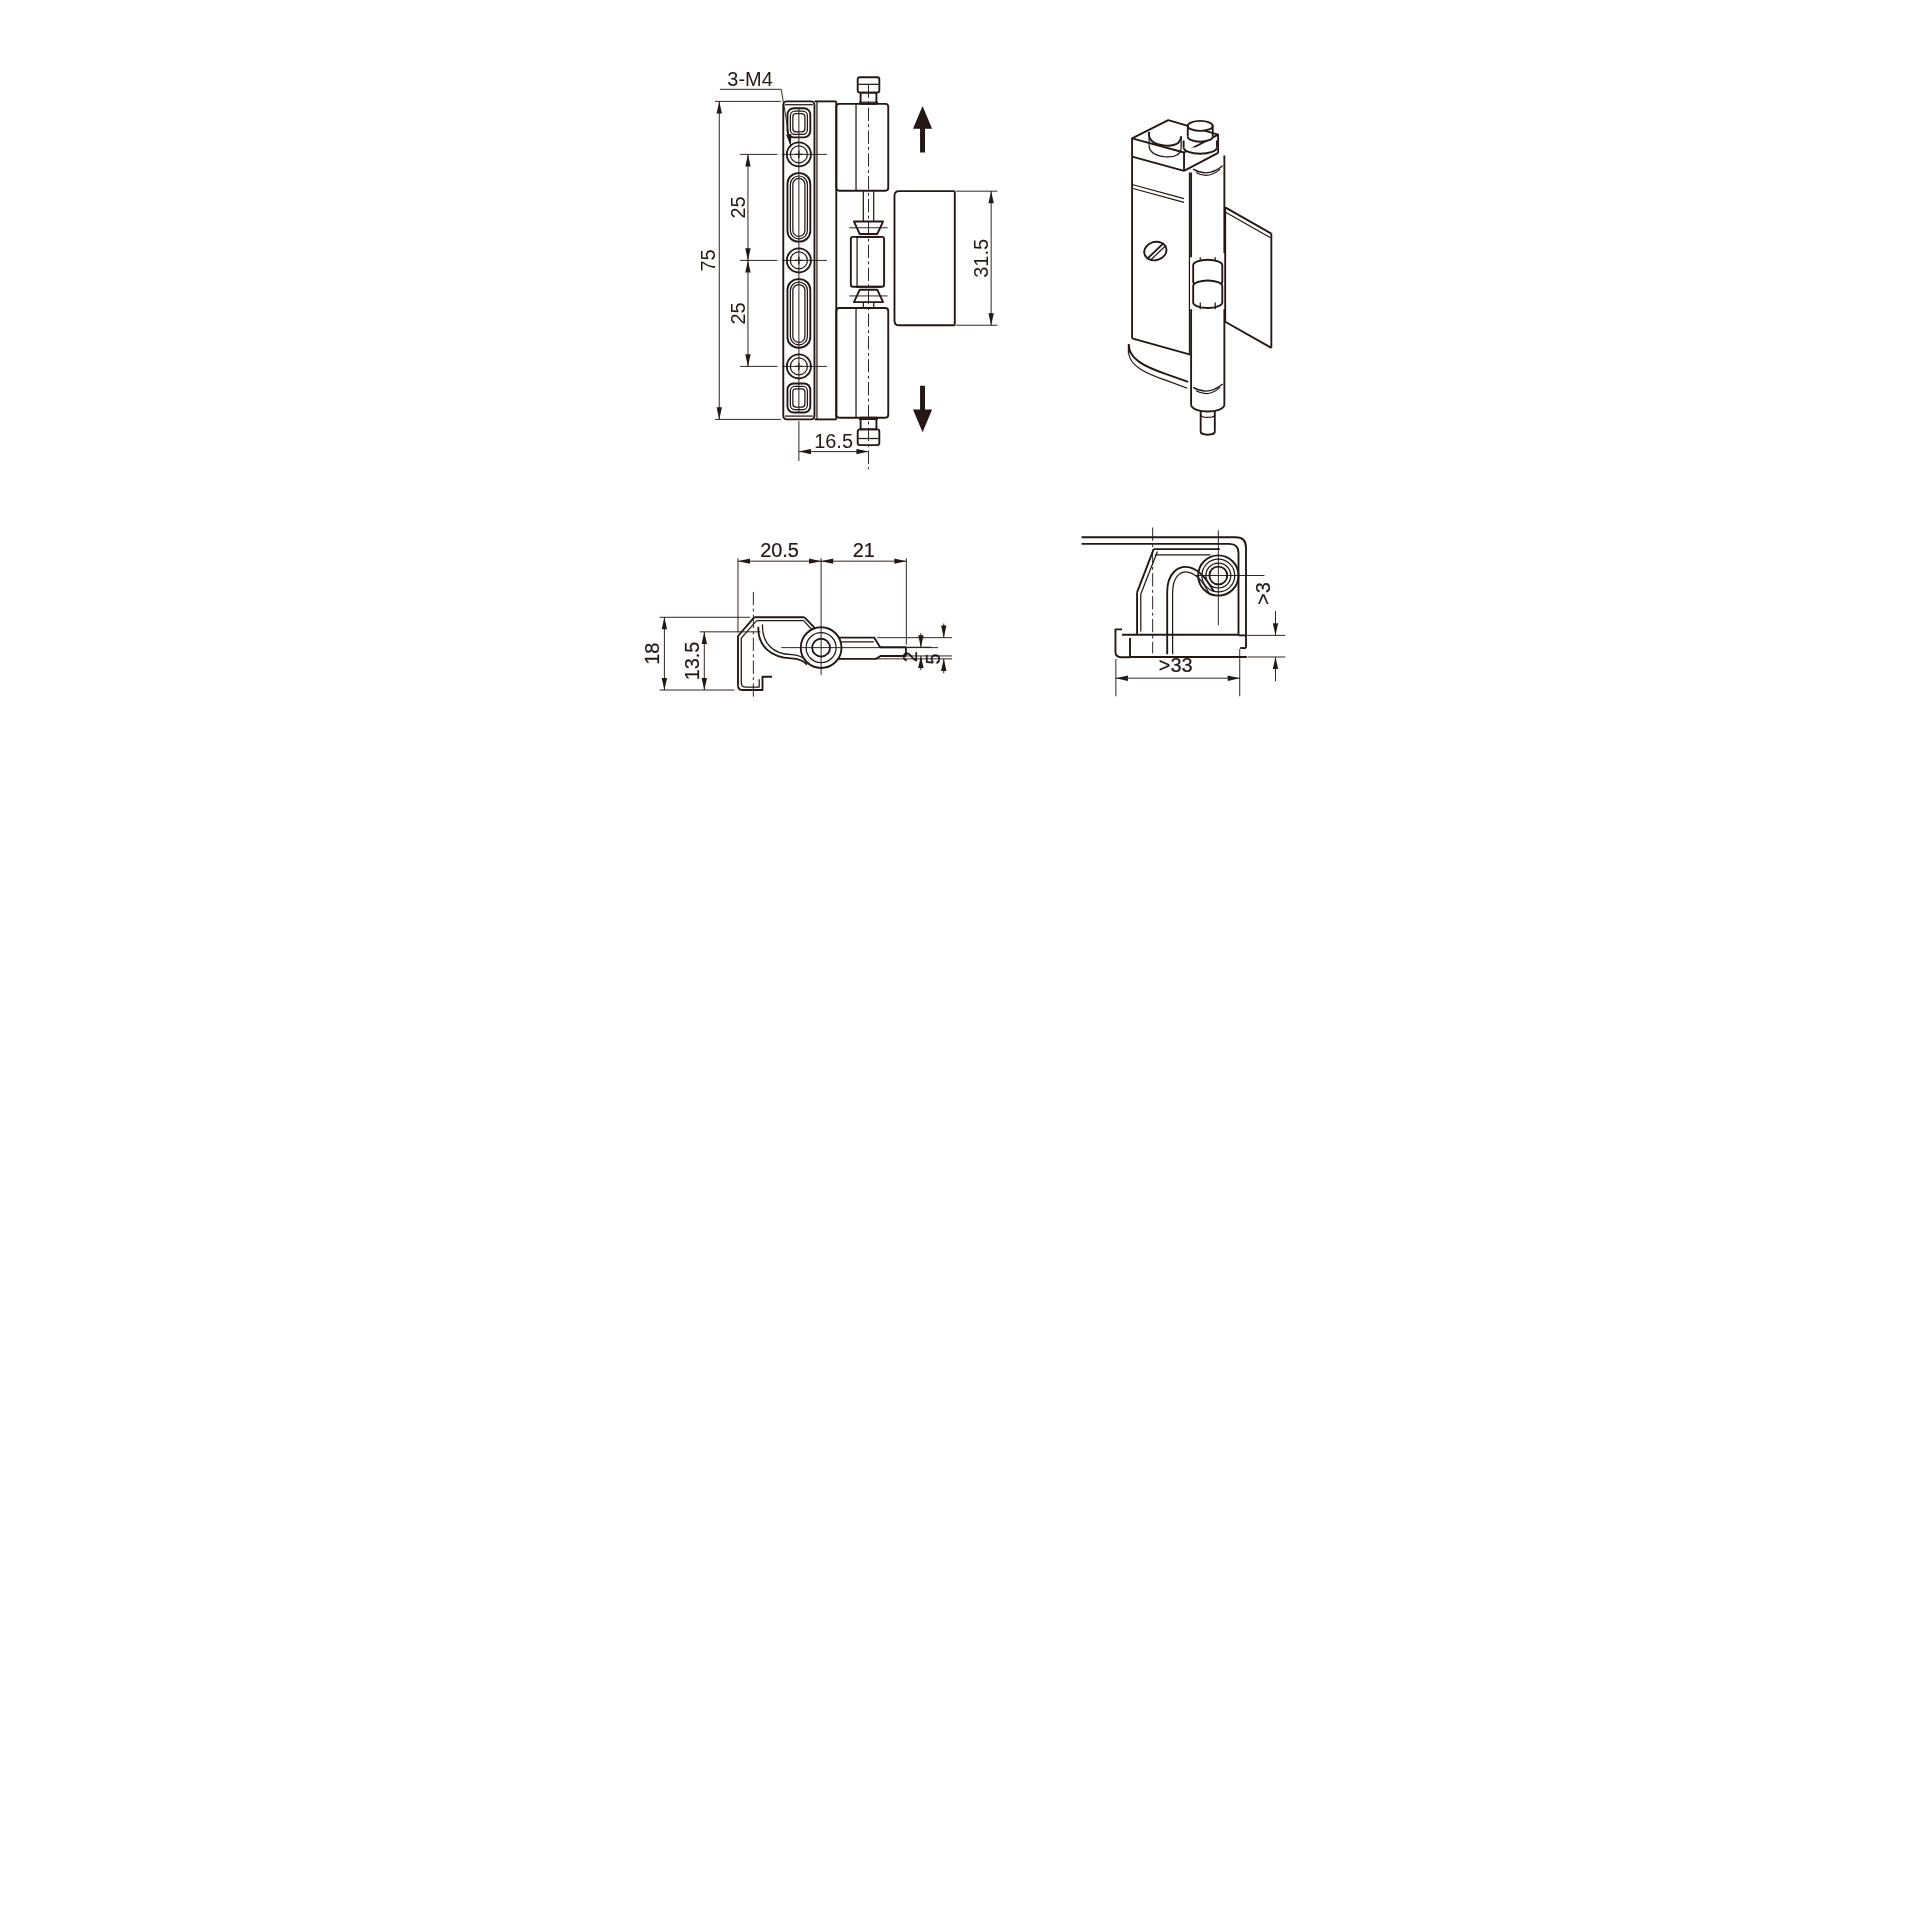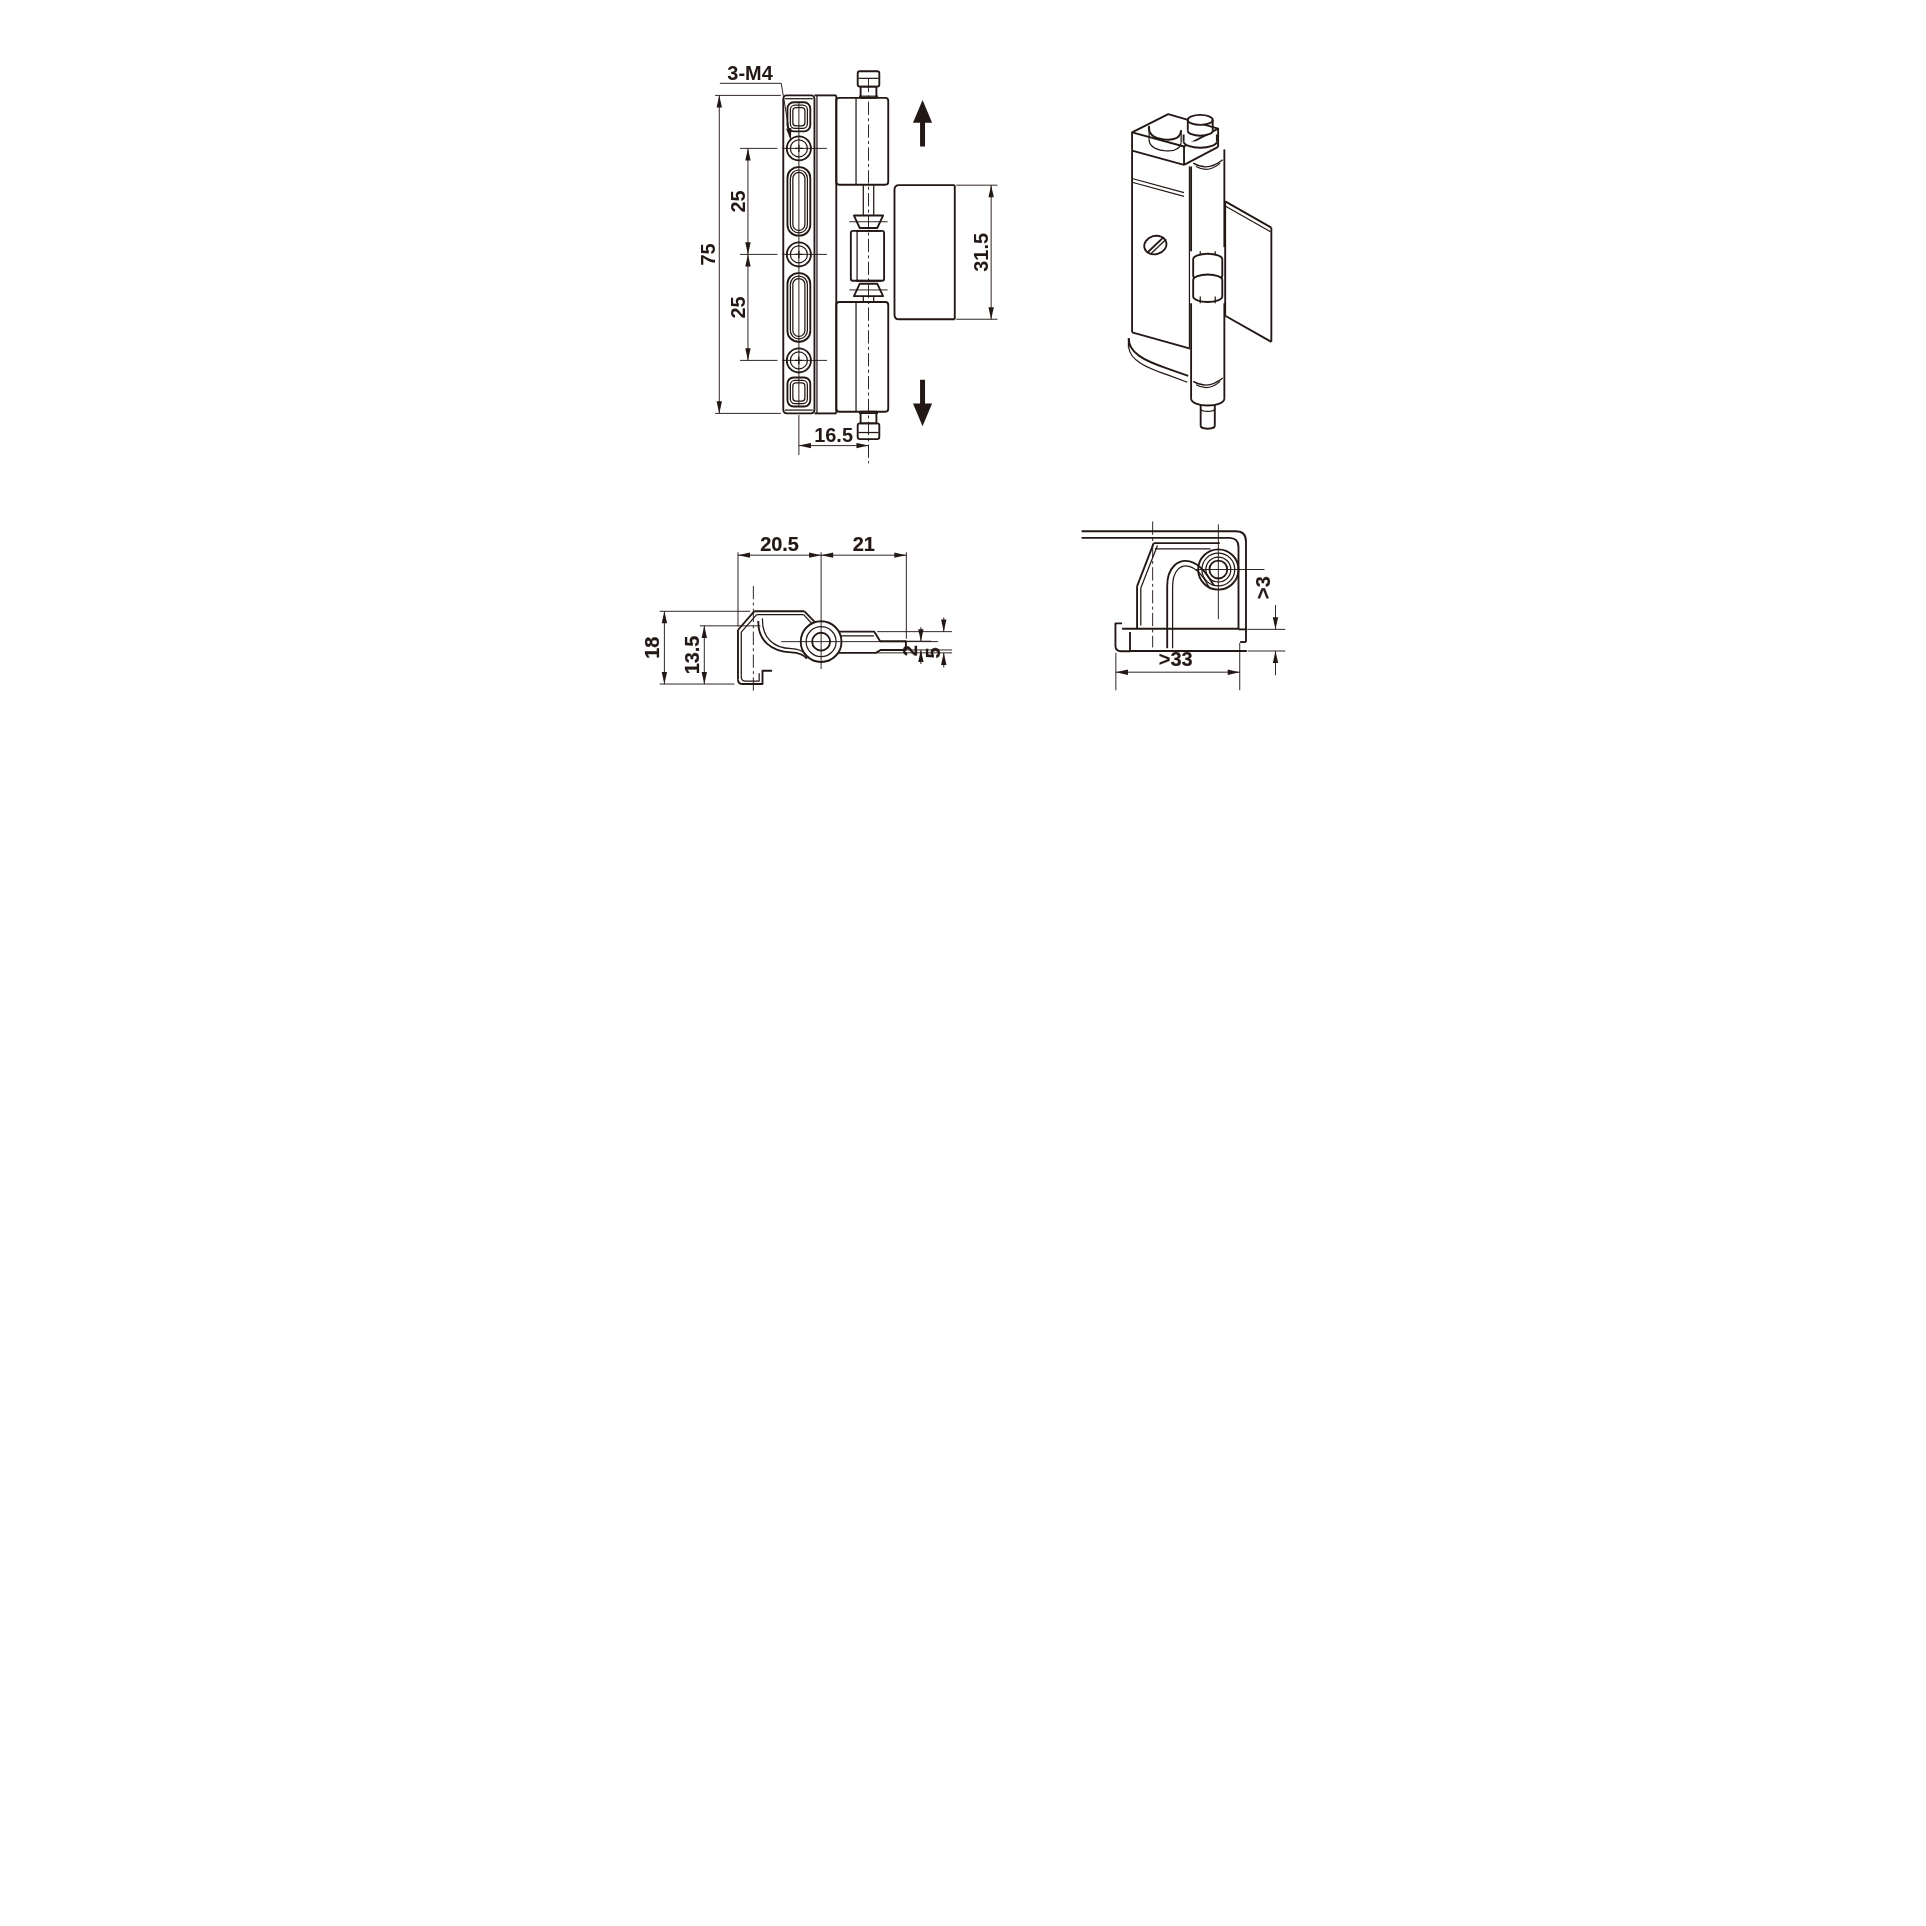--- a/index.html
+++ b/index.html
@@ -1,16 +1,16 @@
 <!DOCTYPE html>
 <html style="font-size:9.2px"><head>
 <meta charset="utf-8">
 <style>
   html,body{margin:0;padding:0;background:#ffffff;}
-  .stage{width:100vw;max-width:693px;margin:6px auto;font-weight:bold;}
+  .stage{width:100vw;max-width:693px;margin:12px auto;}
   svg{display:block;width:100%;height:auto;background:#fff;}
   svg *{vector-effect:none;}
   .ln{stroke:#231815;fill:none;stroke-linejoin:round;}
   .w9{stroke-width:9;}
   .w6{stroke-width:6;}
   .w4{stroke-width:4.5;}
   .cl{stroke-dasharray:64 16 14 16;}
   text{font-family:"Liberation Sans","DejaVu Sans",sans-serif;fill:#231815;
        font-size:96px;text-anchor:middle;dominant-baseline:central;}
   .fill{fill:#231815;stroke:none;}

